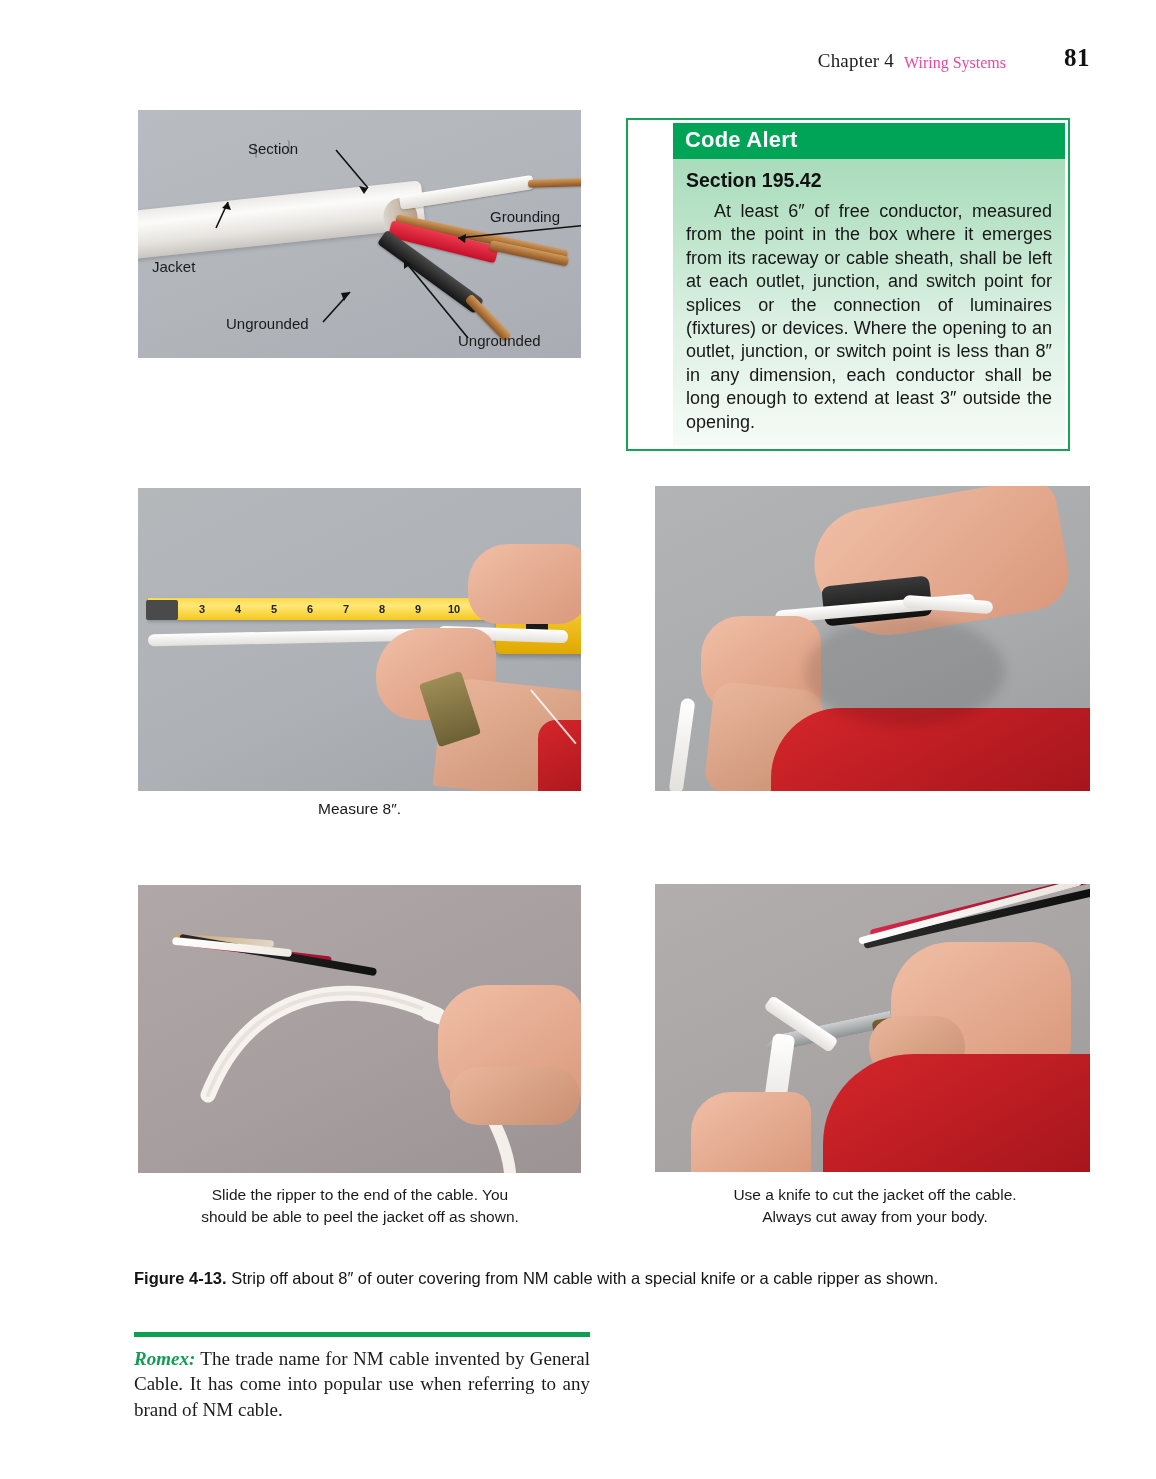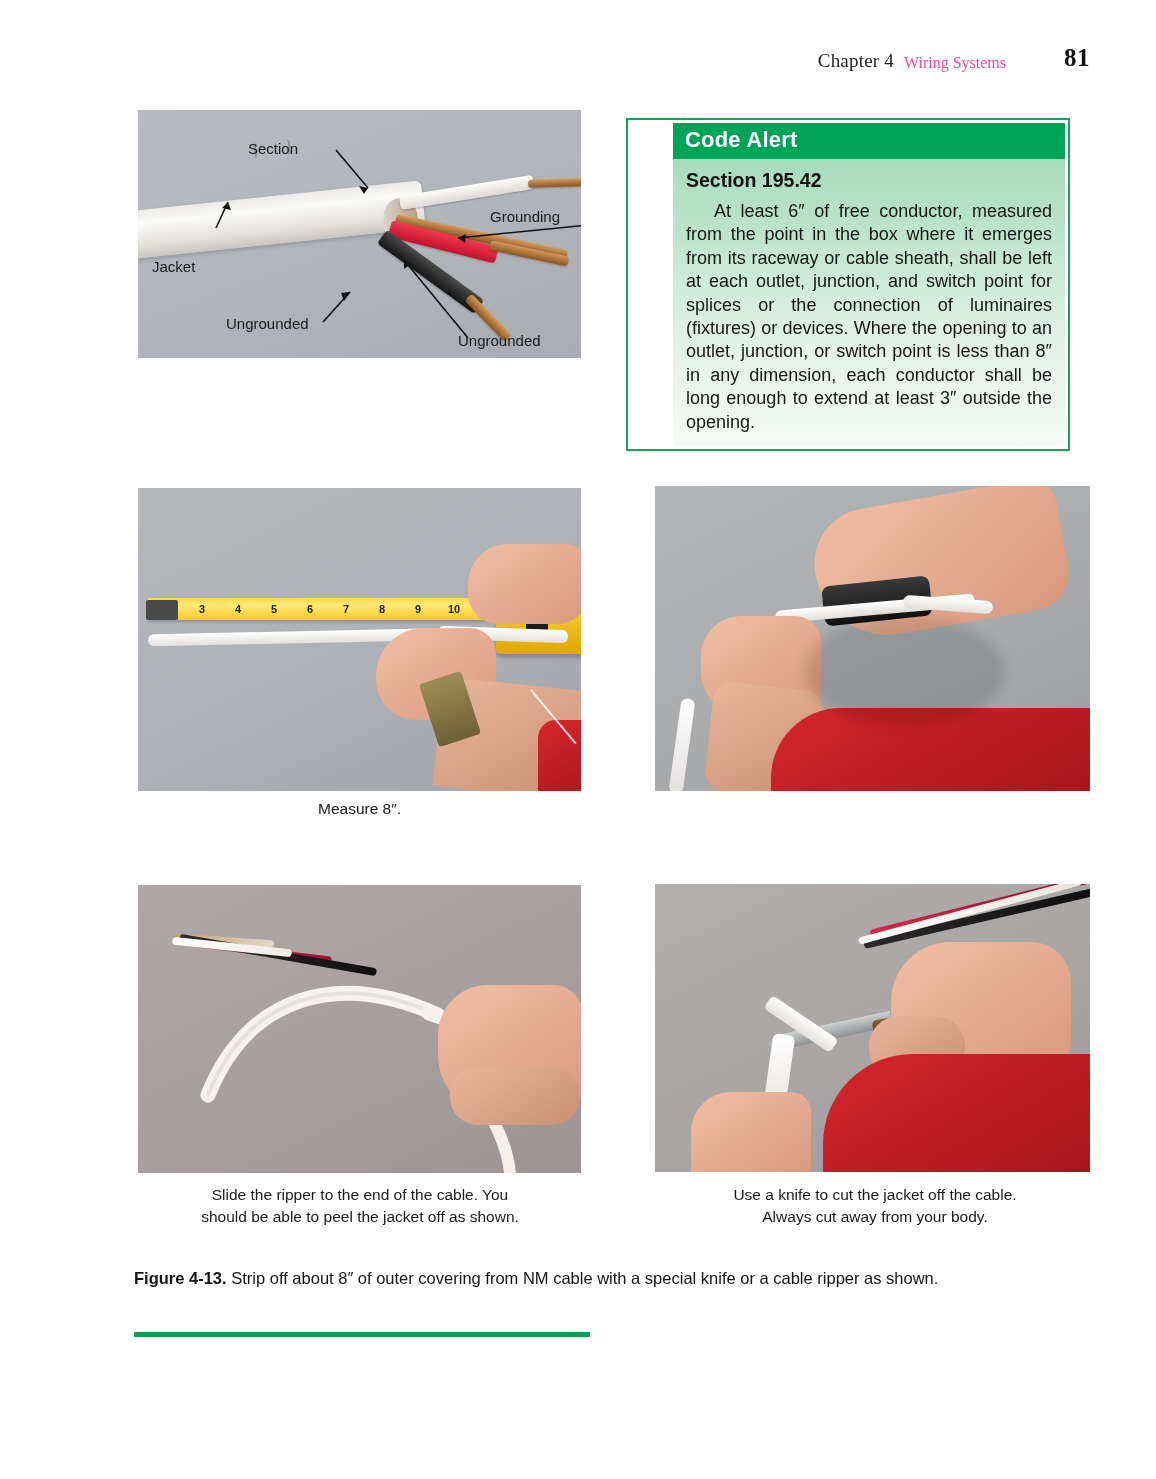--- a/index.html
+++ b/index.html
@@ -392,14 +392,17 @@
 
   <div class="step-caption narrow" style="left:200px; top:1184px; width:320px;">Slide the ripper to the end of the cable. You should be able to peel the jacket off as shown.</div>
 
   <div class="step-caption narrow" style="left:730px; top:1184px; width:290px;">Use a knife to cut the jacket off the cable. Always cut away from your body.</div>
 
   <div id="fig413-caption">
     <b>Figure 4-13.</b><span> Strip off about 8″ of outer covering from NM cable with a special knife or a cable ripper as shown.</span>
   </div>
 
   <div id="glossary-rule"></div>
+  <div id="glossary">
+    <span class="term">Romex:</span><span> The trade name for NM cable invented by General Cable. It has come into popular use when referring to any brand of NM cable.</span>
+  </div>
 
 </div>
 
 </body></html>

